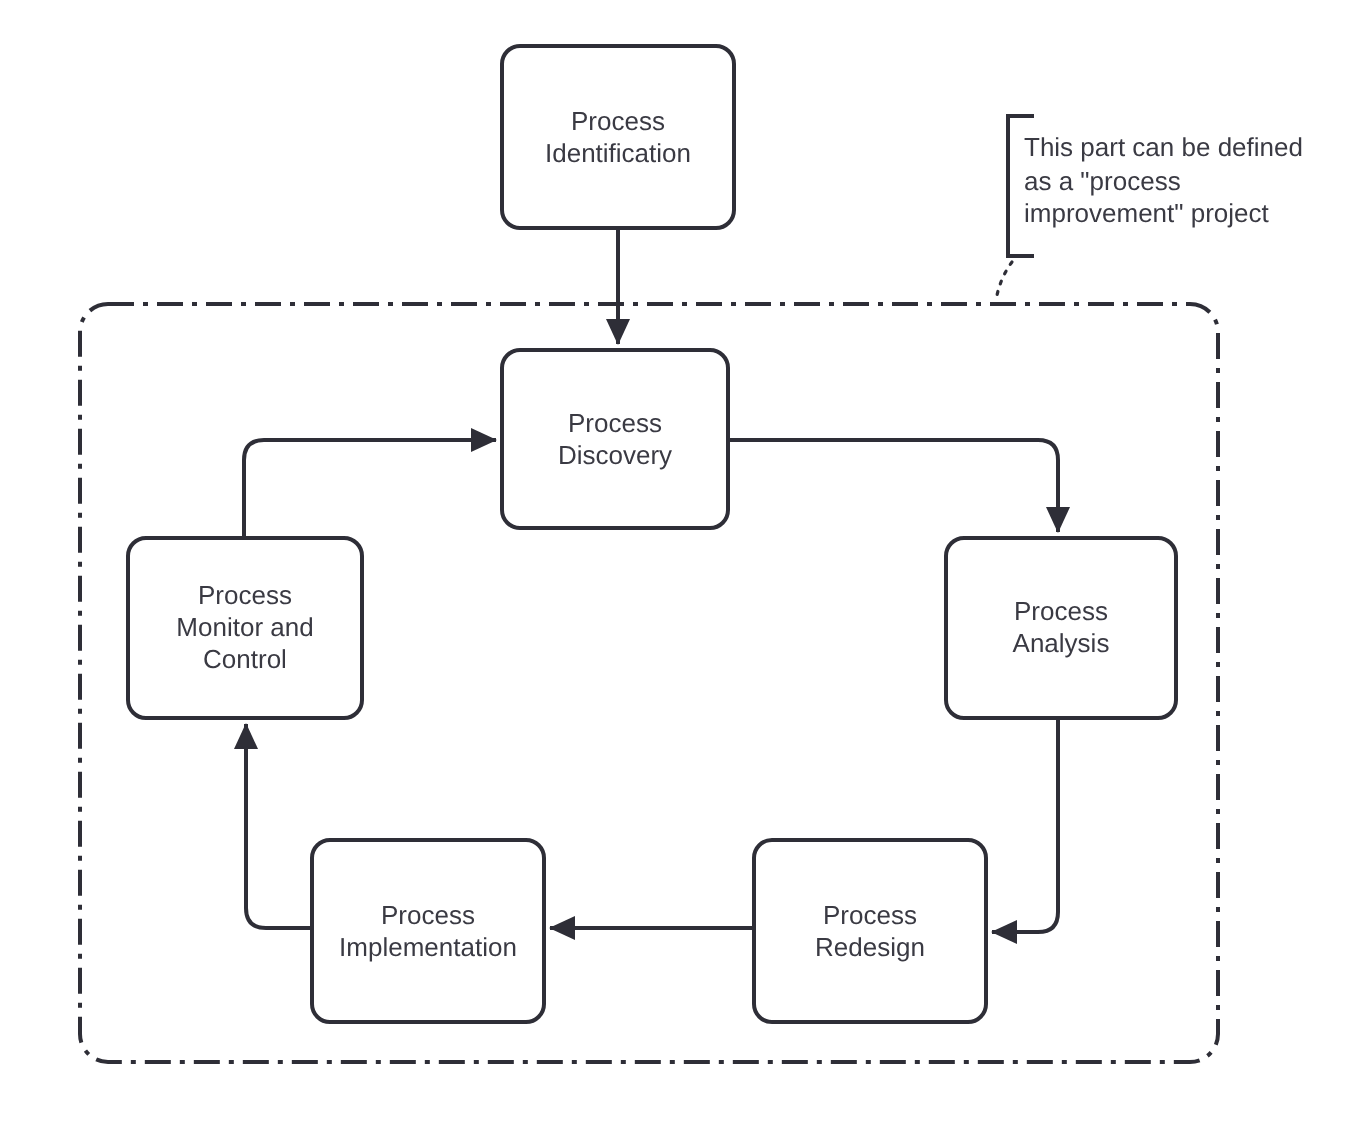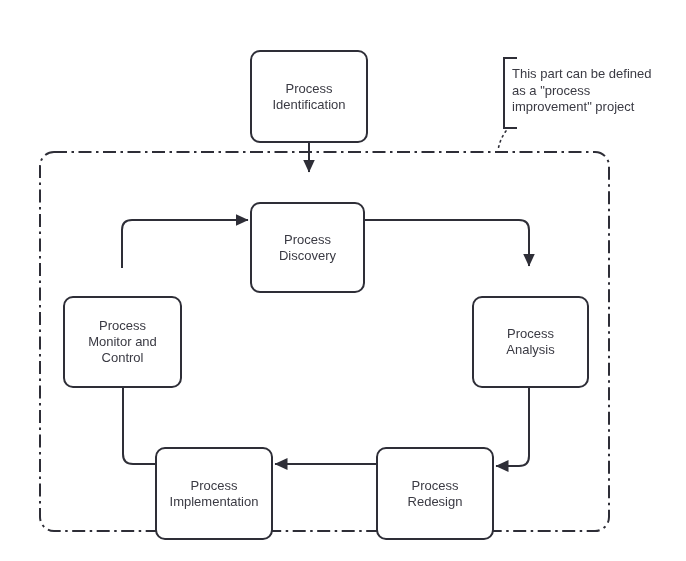--- a/index.html
+++ b/index.html
@@ -31,21 +31,20 @@
     border-radius: 10px;
     display: flex;
     align-items: center;
     justify-content: center;
     text-align: center;
     font-size: 13px;
     line-height: 16px;
     color: #3a3a43;
     white-space: pre-line;
     padding: 4px;
-    margin-top: 28px;
   }
   .annotation-text {
     position: absolute;
     left: 512px;
     top: 66px;
     width: 176px;
     font-size: 13px;
     line-height: 16.5px;
     color: #3a3a43;
     white-space: pre-line;

